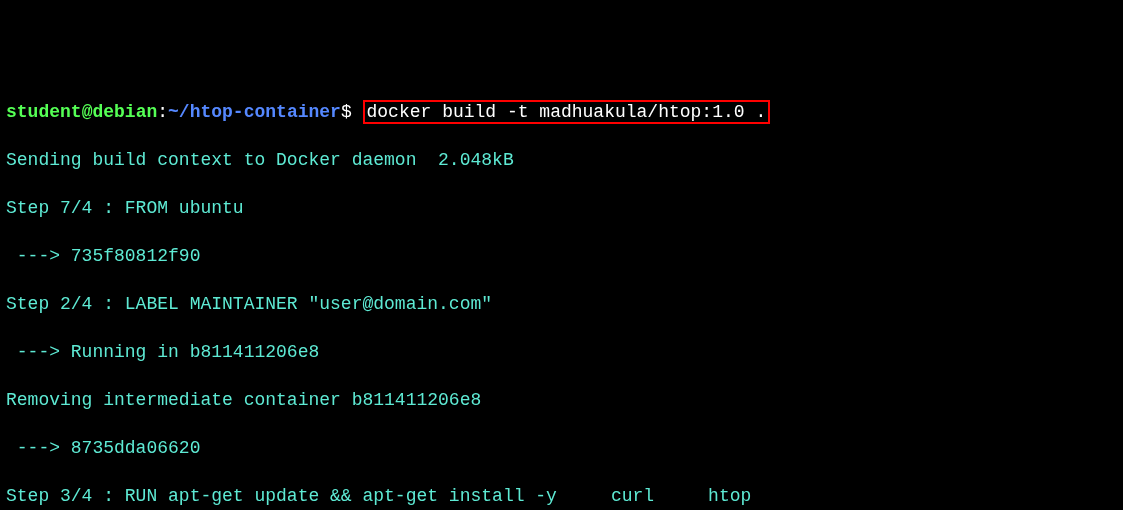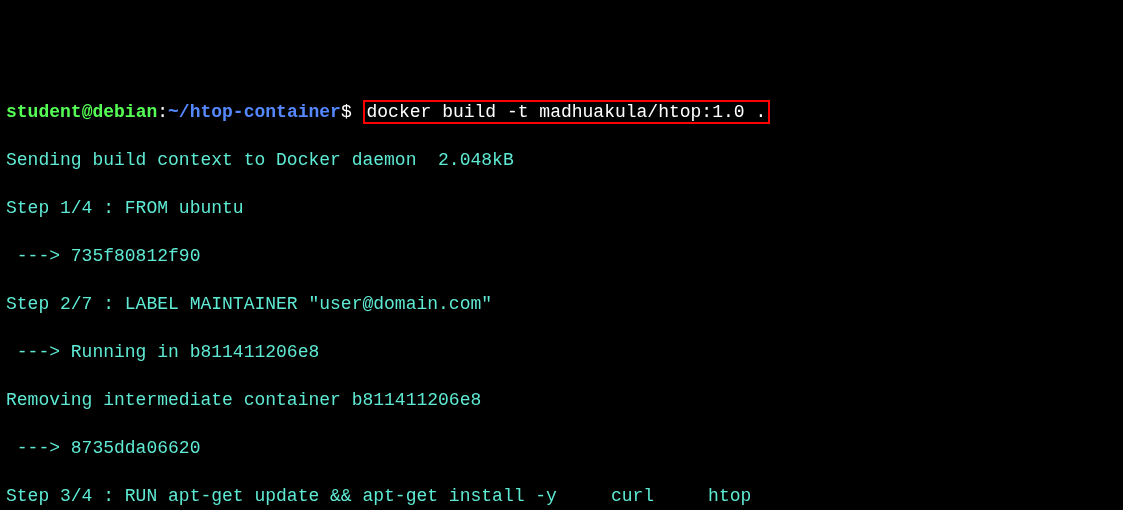--- a/index.html
+++ b/index.html
@@ -33,23 +33,23 @@
     .prompt-line { display: block; }
     .output-line { display: block; color: #5eead4; }
   </style>
 </head>
 <body>
 
 
 
 <span class="prompt-line"><span class="user">student</span><span class="user">@</span><span class="host">debian</span><span class="colon">:</span><span class="path">~/htop-container</span><span class="dollar">$</span> <span class="cmd-highlight"><span>docker build -t madhuakula/htop:1.0 .</span></span></span>
 <span class="output-line">Sending build context to Docker daemon  2.048kB</span>
-<span class="output-line">Step 1/4 : FROM ubuntu</span>
+<span class="output-line">Step 7/4 : FROM ubuntu</span>
 <span class="output-line"> ---&gt; 735f80812f90</span>
-<span class="output-line">Step 2/7 : LABEL MAINTAINER "user@domain.com"</span>
+<span class="output-line">Step 2/4 : LABEL MAINTAINER "user@domain.com"</span>
 <span class="output-line"> ---&gt; Running in b811411206e8</span>
 <span class="output-line">Removing intermediate container b811411206e8</span>
 <span class="output-line"> ---&gt; 8735dda06620</span>
 <span class="output-line">Step 3/4 : RUN apt-get update &amp;&amp; apt-get install -y     curl     htop</span>
 
 
 
 
 
 

